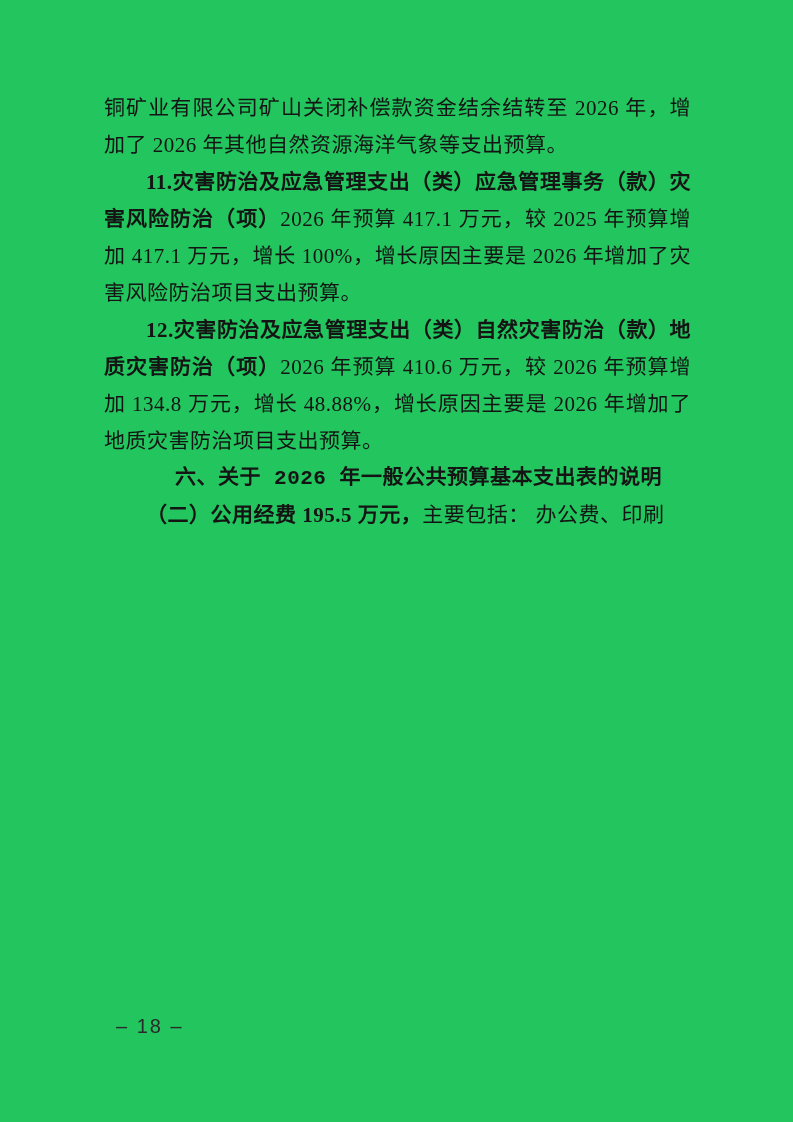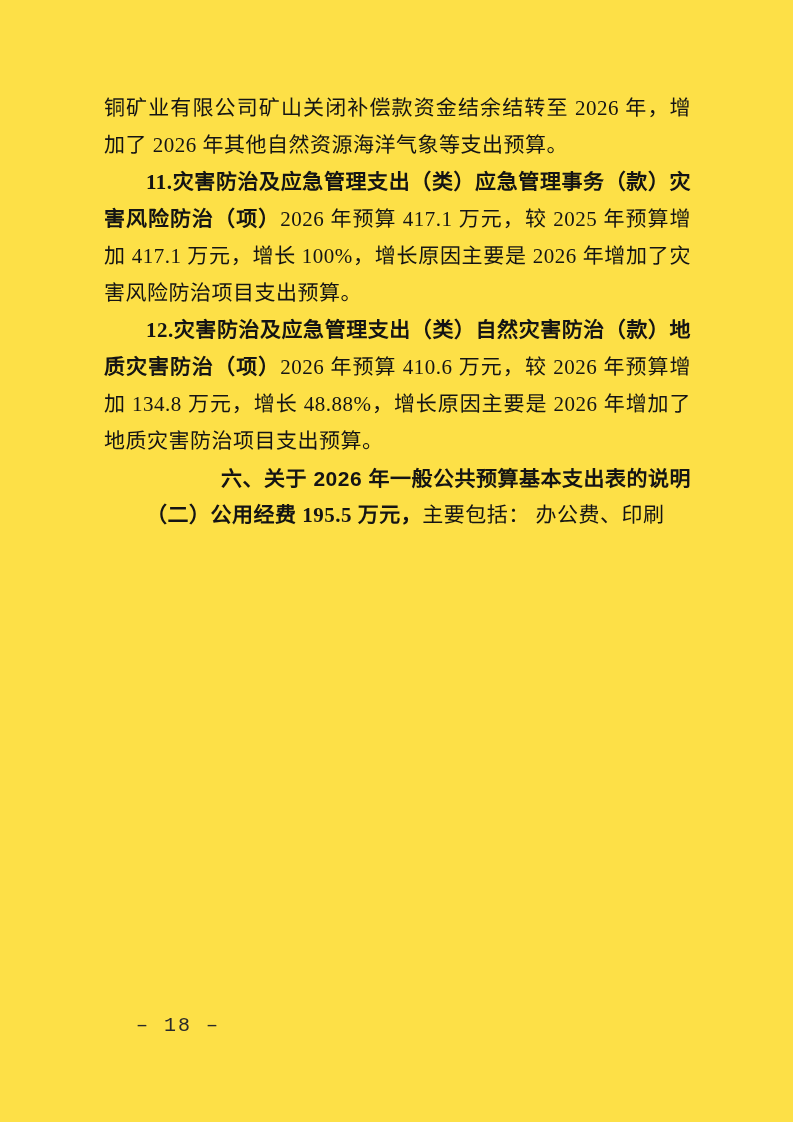--- a/index.html
+++ b/index.html
@@ -4,21 +4,21 @@
 <style>
   html, body {
     margin: 0;
     padding: 0;
     background: #ffffff;
   }
   .page {
     position: relative;
     width: 793px;
     height: 1122px;
-    background: #fde047;
+    background: #22c55e;
     overflow: hidden;
     font-family: "Liberation Serif", "DejaVu Serif", serif;
     color: #141414;
   }
   .content {
     position: absolute;
     left: 104px;
     top: 90px;
     width: 587px;
   }
@@ -31,34 +31,33 @@
     letter-spacing: 0.5px;
     word-break: break-all;
   }
   .para.indent {
     text-indent: 2em;
   }
   .para .run-bold {
     font-weight: 700;
   }
   .para.heading {
-    font-family: Liberation Sans, sans-serif;
+    font-family: Liberation Mono, monospace;
     font-weight: 700;
-    text-align: right;
+    text-align: center;
   }
   .footer {
     position: absolute;
     left: 116px;
     top: 1012px;
     font-size: 20px;
     line-height: 28px;
     letter-spacing: 2px;
     color: #2a2a2a;
-    font-family: Liberation Mono, monospace;
-    margin-left: 20px;
+    font-family: Liberation Sans, sans-serif;
   }
 </style>
 </head>
 <body>
 
 <div class="page">
   <div class="content" id="document-body">
       <p class="para"><span class="run-regular">铜矿业有限公司矿山关闭补偿款资金结余结转至 2026 年，增加了 2026 年其他自然资源海洋气象等支出预算。</span></p>
       <p class="para indent"><span class="run-bold">11.灾害防治及应急管理支出（类）应急管理事务（款）灾害风险防治（项）</span><span class="run-regular">2026 年预算 417.1 万元，较 2025 年预算增加 417.1 万元，增长 100%，增长原因主要是 2026 年增加了灾害风险防治项目支出预算。</span></p>
       <p class="para indent"><span class="run-bold">12.灾害防治及应急管理支出（类）自然灾害防治（款）地质灾害防治（项）</span><span class="run-regular">2026 年预算 410.6 万元，较 2026 年预算增加 134.8 万元，增长 48.88%，增长原因主要是 2026 年增加了地质灾害防治项目支出预算。</span></p>

